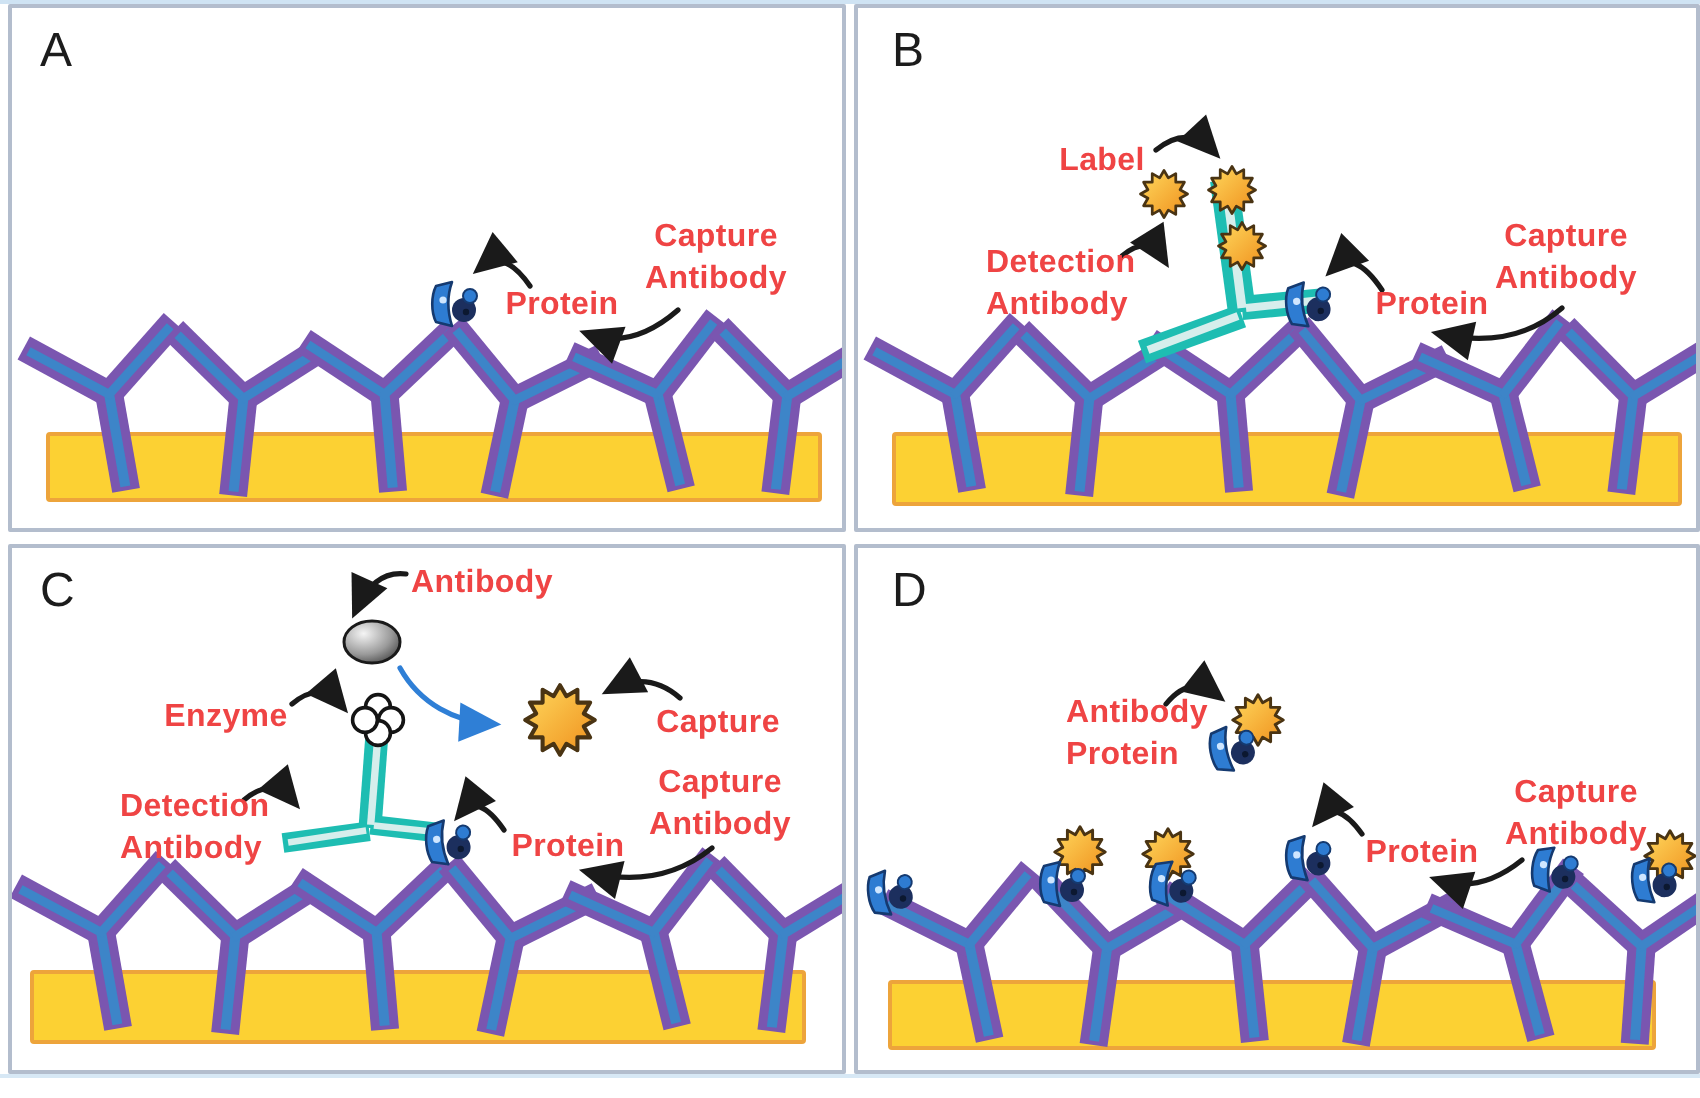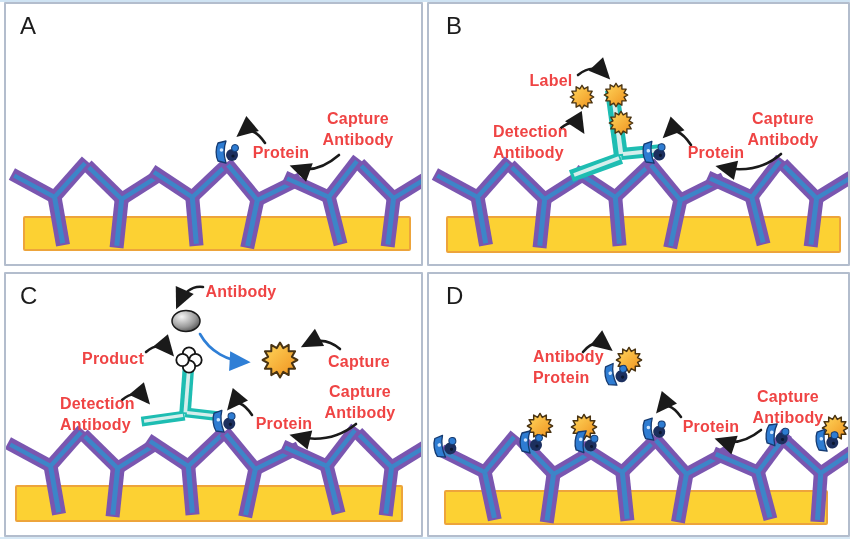--- a/index.html
+++ b/index.html
@@ -143,21 +143,21 @@
       <path class="arr" marker-end="url(#mArrow)" d="M197,13 Q181,11 172,31"></path>
       <path class="arr" marker-end="url(#mArrow)" d="M140,78 Q154,66 165,79"></path>
       <path class="arrblue" marker-end="url(#mArrowBlue)" d="M194,60 C204,78 222,87 240,88"></path>
       <path class="arr" marker-end="url(#mArrow)" d="M334,75 Q318,61 299,71"></path>
       <path class="arr" marker-end="url(#mArrow)" d="M116,126 Q130,114 141,127"></path>
       <path class="arr" marker-end="url(#mArrow)" d="M246,141 Q233,122 224,133"></path>
       <path class="arr" marker-end="url(#mArrow)" d="M350,150 Q324,171 288,162"></path>
     </svg>
     <div class="letter" style="left:14px;top:10px;">C</div>
     <div class="lbl center" style="left:235px;top:8px;">Antibody</div>
-    <div class="lbl center" style="left:107px;top:75px;">Product</div>
+    <div class="lbl center" style="left:107px;top:75px;">Enzyme</div>
     <div class="lbl center" style="left:353px;top:78px;">Capture</div>
     <div class="lbl" style="left:54px;top:120px;">Detection
 Antibody</div>
     <div class="lbl center" style="left:278px;top:140px;">Protein</div>
     <div class="lbl center" style="left:354px;top:108px;">Capture
 Antibody</div>
   </div>
 
   <div class="panel" style="left:427px;top:272px;width:419px;height:261px;">
     <svg class="art" width="419" height="261" viewBox="0 0 419 261">

